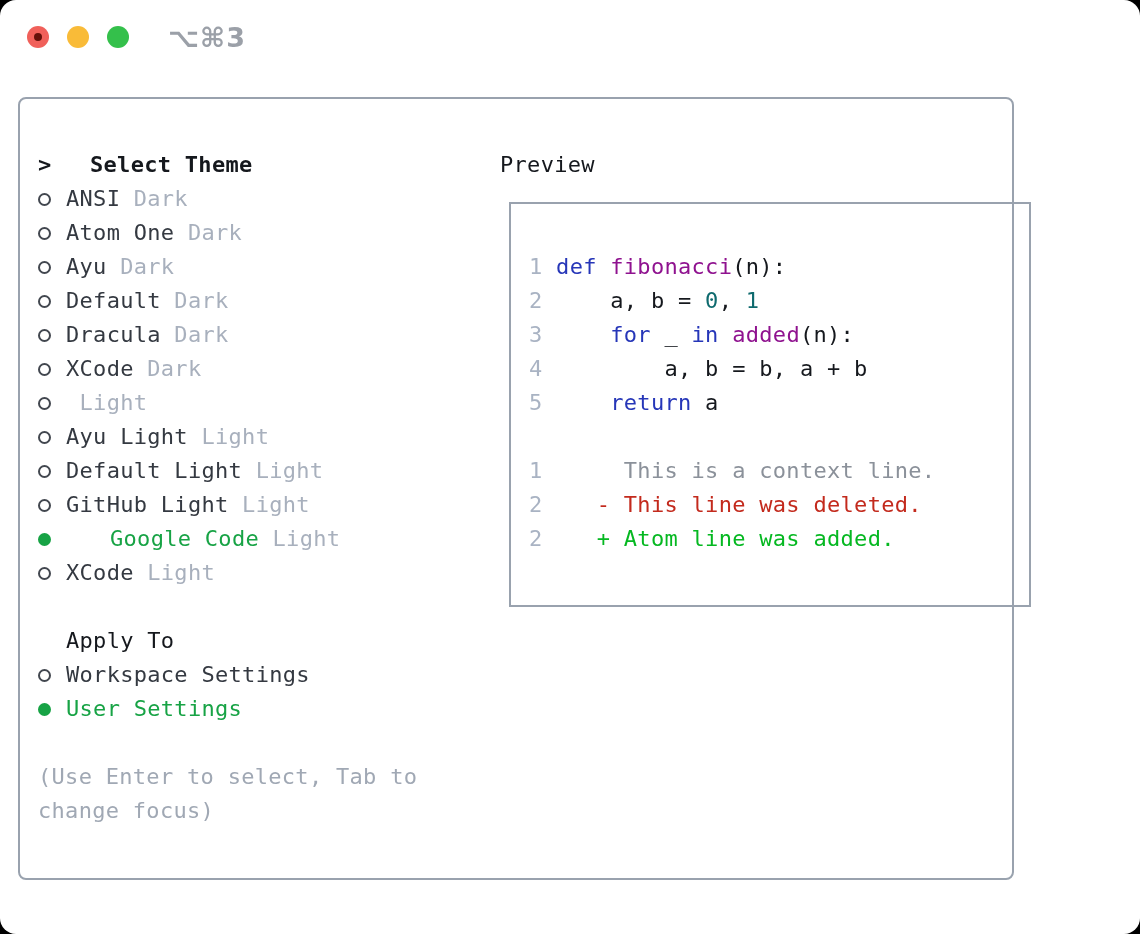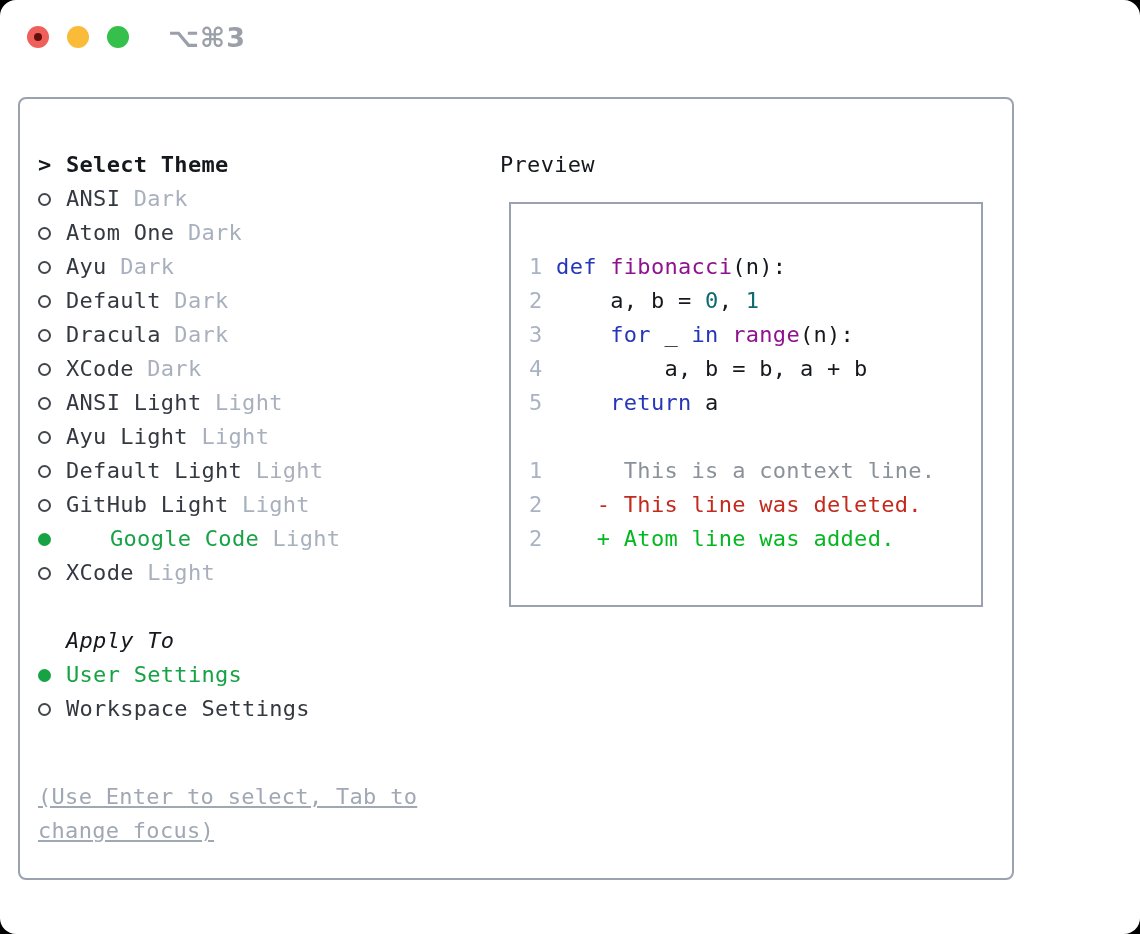--- a/index.html
+++ b/index.html
@@ -48,39 +48,39 @@
   .row{display:flex;align-items:center;height:34px;white-space:pre;}
   .mk{
     flex:0 0 28px;display:flex;align-items:center;
   }
   .mk .circle{
     display:block;width:13px;height:13px;border-radius:50%;
     border:2px solid var(--radio_outline);
   }
   .mk .circle.sel{background:var(--accent_green);border-color:var(--accent_green);}
   .prompt{color:var(--heading_text);font-weight:700;flex:0 0 28px;}
-  .heading{color:var(--heading_text);font-weight:700;}
-  .subheading{color:var(--heading_text);font-style:italic;}
+  .heading{color:var(--heading_text);font-weight:700;margin-left:24px;}
+  .subheading{color:var(--heading_text);}
   .item .name{color:var(--item_text);}
   .item.selected .name{color:var(--accent_green);margin-left:44px;}
   .item .variant{color:var(--variant_text);}
   .apply-opt .name{color:var(--item_text);}
   .apply-opt.selected .name{color:var(--accent_green);}
   .section{margin-top:34px;}
   .footer{
-    margin-top:54px;max-width:430px;
-    color:var(--footer_text);white-space:normal;text-decoration:underline;
+    margin-top:34px;max-width:430px;
+    color:var(--footer_text);white-space:normal;
   }
   
   .preview-heading{
     position:absolute;left:480px;top:49px;
     color:var(--heading_text);font-weight:400;
   }
   .preview-box{
-    position:absolute;left:489px;top:103px;width:474px;height:405px;
+    position:absolute;left:489px;top:103px;width:522px;height:405px;
     border:2px solid var(--panel_border);
     padding:46px 0 0 18px;overflow:hidden;
   }
   .code-line{height:34px;white-space:pre;}
   .code-line .ln{color:var(--line_number);}
   .kw{color:var(--code_keyword);}
   .fn{color:var(--code_function);}
   .lit{color:var(--code_literal);}
   .pl{color:var(--code_plain);}
   .ctx{color:var(--diff_context);}
@@ -109,49 +109,49 @@
         <span class="heading">Select Theme</span>
       </div>
 
       <div id="theme-list">
           <div class="row item"><span class="mk"><span class="circle"></span></span><span class="name">ANSI</span><span class="variant"> Dark</span></div>
           <div class="row item"><span class="mk"><span class="circle"></span></span><span class="name">Atom One</span><span class="variant"> Dark</span></div>
           <div class="row item"><span class="mk"><span class="circle"></span></span><span class="name">Ayu</span><span class="variant"> Dark</span></div>
           <div class="row item"><span class="mk"><span class="circle"></span></span><span class="name">Default</span><span class="variant"> Dark</span></div>
           <div class="row item"><span class="mk"><span class="circle"></span></span><span class="name">Dracula</span><span class="variant"> Dark</span></div>
           <div class="row item"><span class="mk"><span class="circle"></span></span><span class="name">XCode</span><span class="variant"> Dark</span></div>
-          <div class="row item"><span class="mk"><span class="circle"></span></span><span class="name">ANSI Light</span><span class="variant"> Light</span></div>
+          <div class="row item"><span class="mk"><span class="circle"></span></span><span class="variant"> Light</span></div>
           <div class="row item"><span class="mk"><span class="circle"></span></span><span class="name">Ayu Light</span><span class="variant"> Light</span></div>
           <div class="row item"><span class="mk"><span class="circle"></span></span><span class="name">Default Light</span><span class="variant"> Light</span></div>
           <div class="row item"><span class="mk"><span class="circle"></span></span><span class="name">GitHub Light</span><span class="variant"> Light</span></div>
           <div class="row item selected"><span class="mk"><span class="circle sel"></span></span><span class="name">Google Code</span><span class="variant"> Light</span></div>
           <div class="row item"><span class="mk"><span class="circle"></span></span><span class="name">XCode</span><span class="variant"> Light</span></div>
         </div>
 
       <div class="section">
         <div class="row">
           <span class="mk"></span>
           <span class="subheading">Apply To</span>
         </div>
         <div id="apply-list">
+            <div class="row apply-opt"><span class="mk"><span class="circle"></span></span><span class="name">Workspace Settings</span></div>
             <div class="row apply-opt selected"><span class="mk"><span class="circle sel"></span></span><span class="name">User Settings</span></div>
-            <div class="row apply-opt"><span class="mk"><span class="circle"></span></span><span class="name">Workspace Settings</span></div>
           </div>
       </div>
 
       <div class="footer">(Use Enter to select, Tab to change focus)</div>
     </div>
 
     <div class="preview-heading">Preview</div>
 
     <div class="preview-box">
       <div id="code-block">
           <div class="code-line"><span class="ln">1 </span><span class="kw">def</span><span class="pl"> </span><span class="fn">fibonacci</span><span class="pl">(n):</span></div>
           <div class="code-line"><span class="ln">2 </span><span class="pl">    a, b = </span><span class="lit">0</span><span class="pl">, </span><span class="lit">1</span></div>
-          <div class="code-line"><span class="ln">3 </span><span class="pl">    </span><span class="kw">for</span><span class="pl"> _ </span><span class="kw">in</span><span class="pl"> </span><span class="fn">range</span><span class="pl">(n):</span></div>
+          <div class="code-line"><span class="ln">3 </span><span class="pl">    </span><span class="kw">for</span><span class="pl"> _ </span><span class="kw">in</span><span class="pl"> </span><span class="fn">added</span><span class="pl">(n):</span></div>
           <div class="code-line"><span class="ln">4 </span><span class="pl">        a, b = b, a + b</span></div>
           <div class="code-line"><span class="ln">5 </span><span class="pl">    </span><span class="kw">return</span><span class="pl"> a</span></div>
           <div class="code-line"></div>
           <div class="code-line"><span class="ln">1 </span><span class="ctx">     This is a context line.</span></div>
           <div class="code-line"><span class="ln">2 </span><span class="del">   - This line was deleted.</span></div>
           <div class="code-line"><span class="ln">2 </span><span class="add">   + Atom line was added.</span></div>
         </div>
     </div>
 
   </div>

